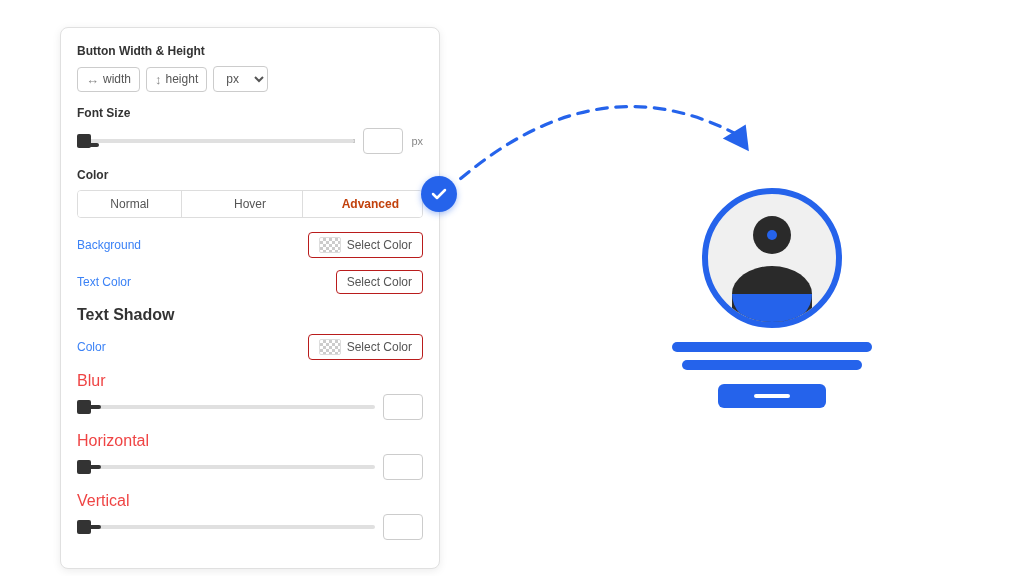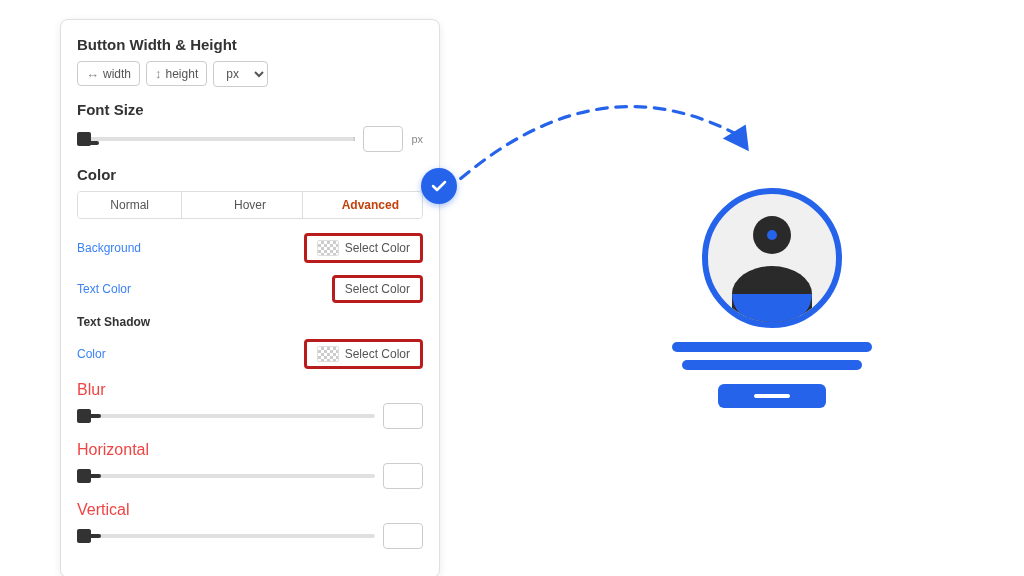--- a/index.html
+++ b/index.html
@@ -24,21 +24,21 @@
       border-radius: 8px;
       padding: 16px;
       margin-left: 60px;
       margin-top: 20px;
       box-shadow: 0 2px 8px rgba(0,0,0,0.08);
       position: relative;
       z-index: 2;
     }
 
     .section-title {
-      font-size: 15px;
+      font-size: 12px;
       font-weight: 600;
       color: #333;
       margin-bottom: 8px;
     }
 
     
     .wh-row {
       display: flex;
       align-items: center;
       gap: 6px;
@@ -156,21 +156,21 @@
       margin-bottom: 12px;
     }
     .prop-label {
       font-size: 12px;
       color: #3b82f6;
     }
     .color-btn {
       display: flex;
       align-items: center;
       gap: 6px;
-      border: 3px solid #b91c1c;
+      border: 1px solid #b91c1c;
       border-radius: 4px;
       padding: 4px 10px;
       font-size: 12px;
       color: #555;
       background: #fff;
       cursor: pointer;
     }
     .checker-swatch {
       width: 22px;
       height: 16px;
@@ -180,21 +180,21 @@
         linear-gradient(45deg, transparent 75%, #ccc 75%),
         linear-gradient(-45deg, transparent 75%, #ccc 75%);
       background-size: 6px 6px;
       background-position: 0 0, 0 3px, 3px -3px, -3px 0px;
       border-radius: 2px;
       border: 1px solid #ddd;
     }
 
     
     .sub-title {
-      font-size: 12px;
+      font-size: 16px;
       font-weight: 600;
       color: #333;
       margin-bottom: 10px;
       margin-top: 4px;
     }
 
     
     .slider-prop-row {
       margin-bottom: 12px;
     }

